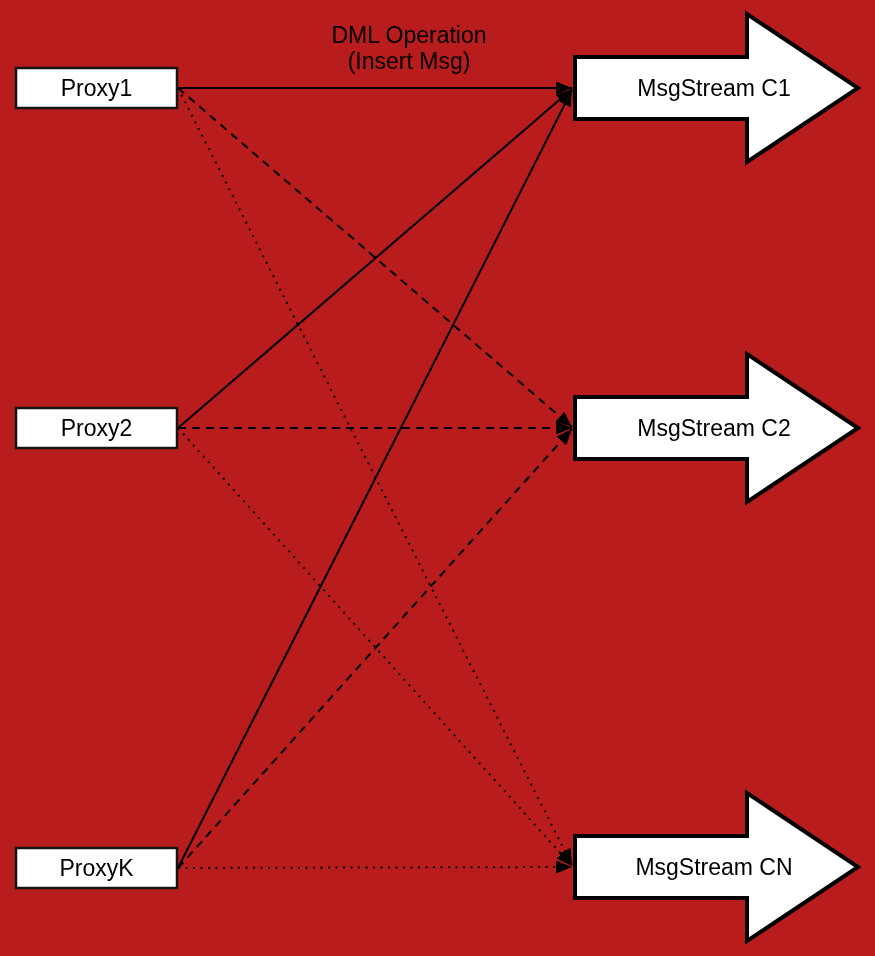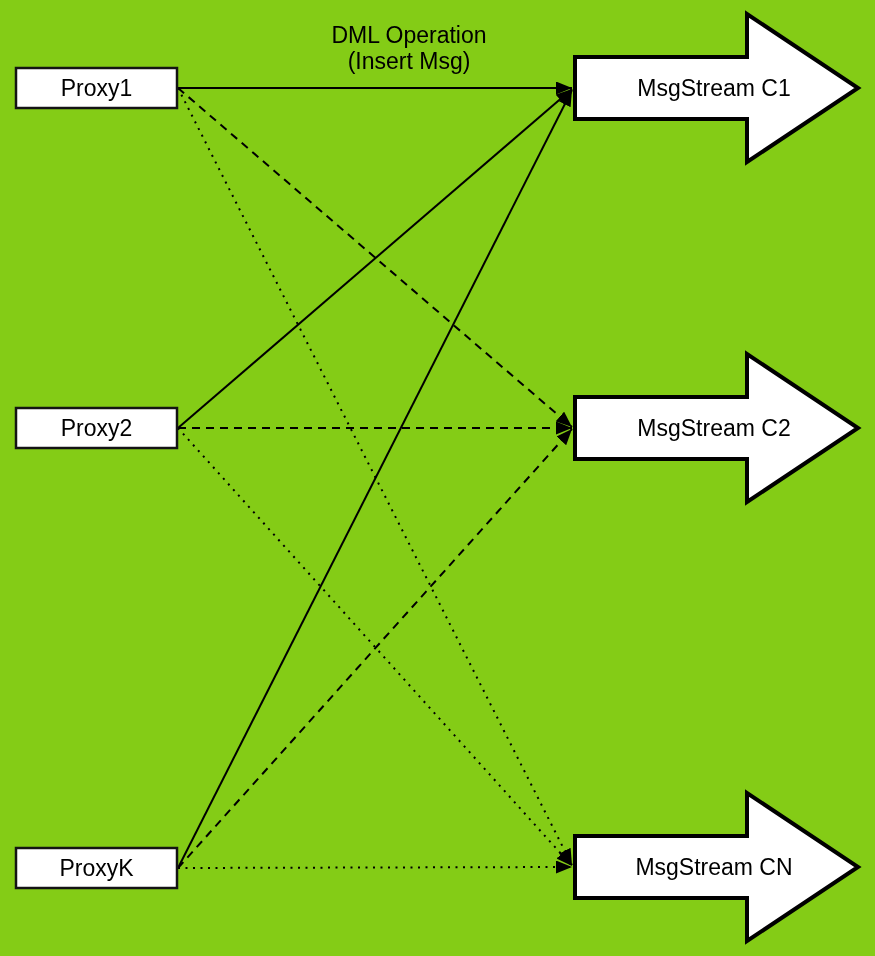--- a/index.html
+++ b/index.html
@@ -1,16 +1,16 @@
 <!DOCTYPE html>
 <html><head>
 <meta charset="utf-8">
 <style>
   html, body { margin: 0; padding: 0; background: #ffffff; }
-  .canvas-wrap { width: 875px; height: 956px; background: #84cc16; overflow: hidden; }
+  .canvas-wrap { width: 875px; height: 956px; background: #b91c1c; overflow: hidden; }
   svg { display: block; }
   svg text {
     font-family: "Liberation Sans", sans-serif;
     fill: #000000;
   }
   .proxy-box { fill: #ffffff; stroke: #141414; stroke-width: 2.5; }
   .stream-arrow { fill: #ffffff; stroke: #000000; stroke-width: 4; stroke-linejoin: miter; }
   .edge { stroke: #000000; stroke-width: 2; fill: none; }
   .edge.dashed { stroke-dasharray: 8 6; }
   .edge.dotted { stroke-dasharray: 2 5.5; }

